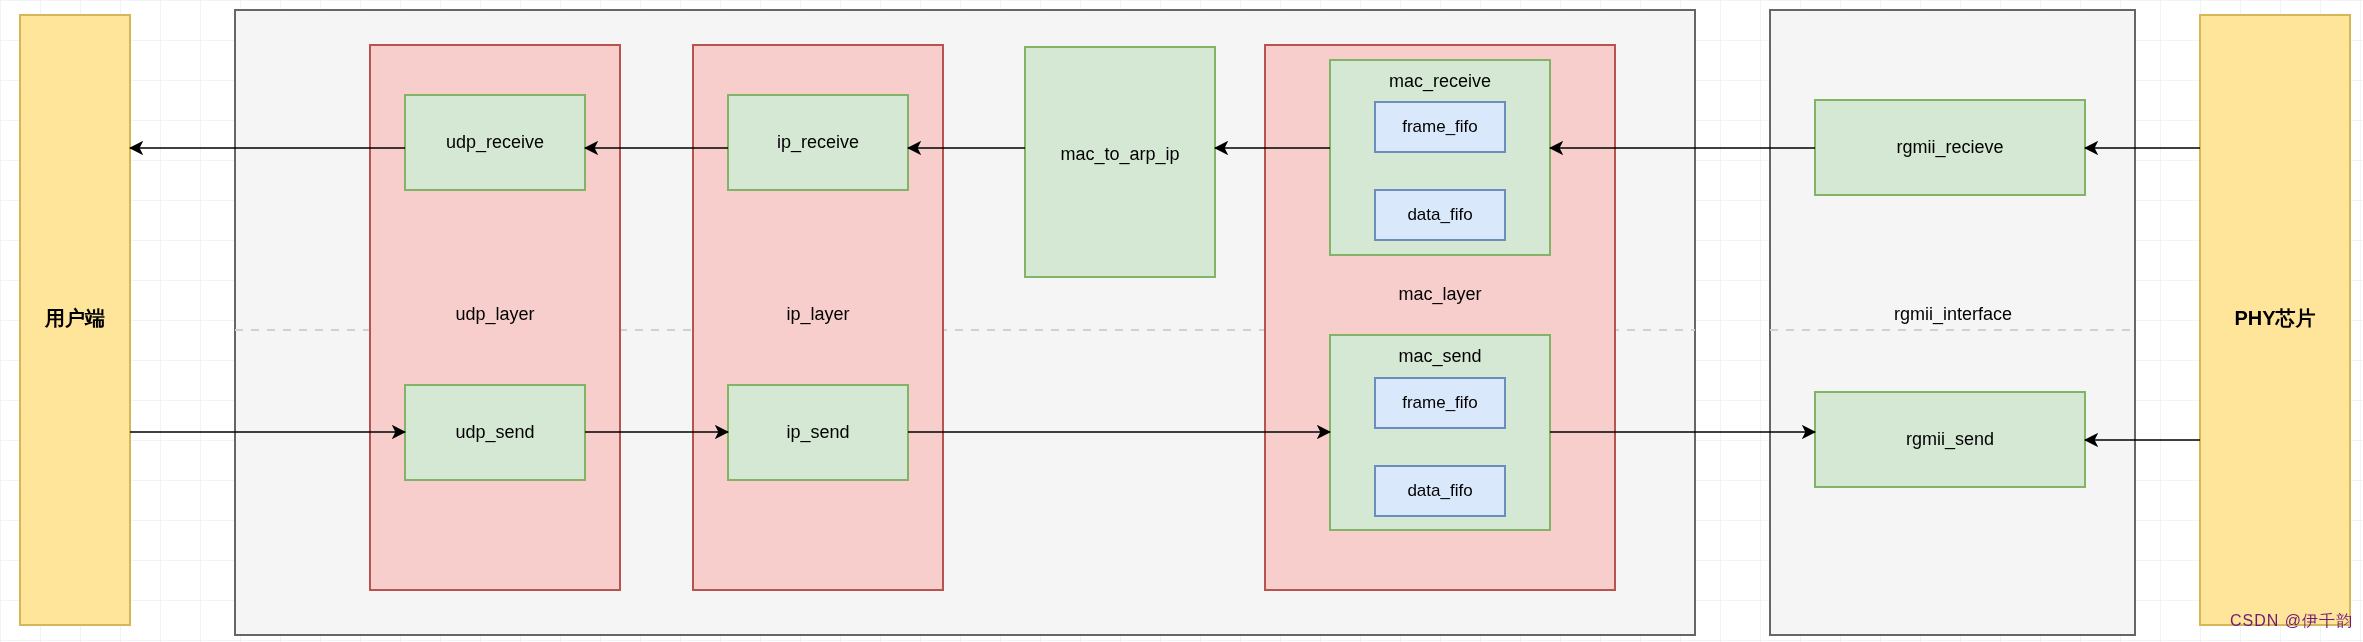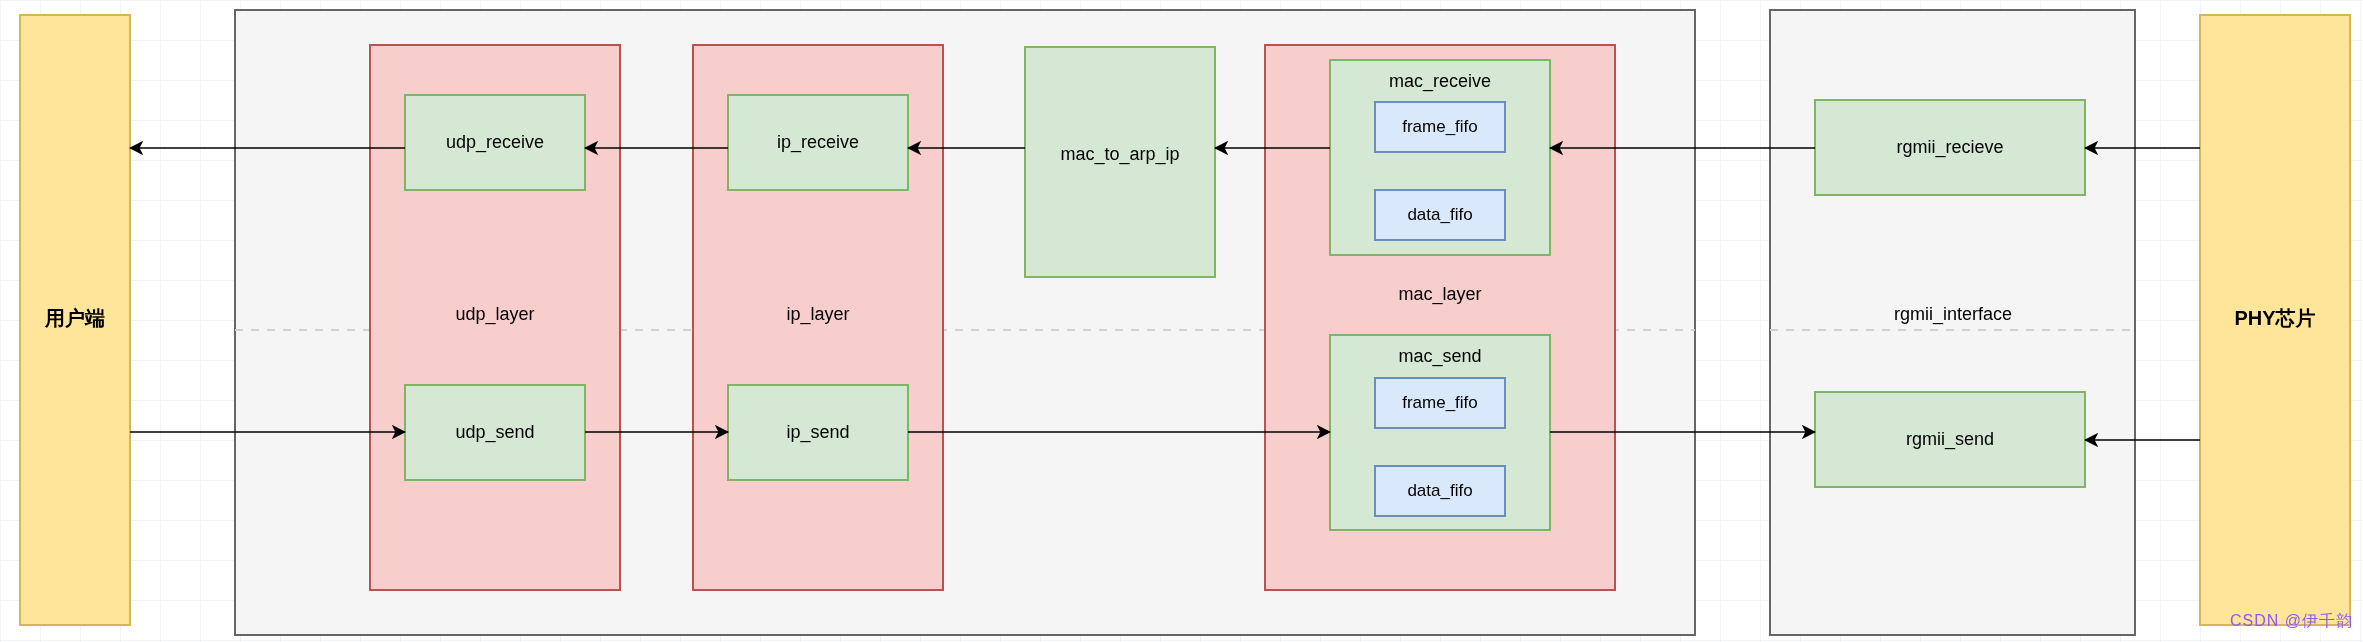--- a/index.html
+++ b/index.html
@@ -32,21 +32,21 @@
   }
   .txt {
     font-family: Arial, Helvetica, sans-serif;
     text-anchor: middle;
     dominant-baseline: middle;
   }
   .watermark {
     position: absolute;
     right: 10px;
     bottom: 10px;
-    color: #8b5cf6;
+    color: #701a75;
     font-size: 16px;
     letter-spacing: 1px;
     pointer-events: none;
     margin-left: 20px;
   }
 </style>
 </head>
 <body>
 
 <div class="grid"></div>

